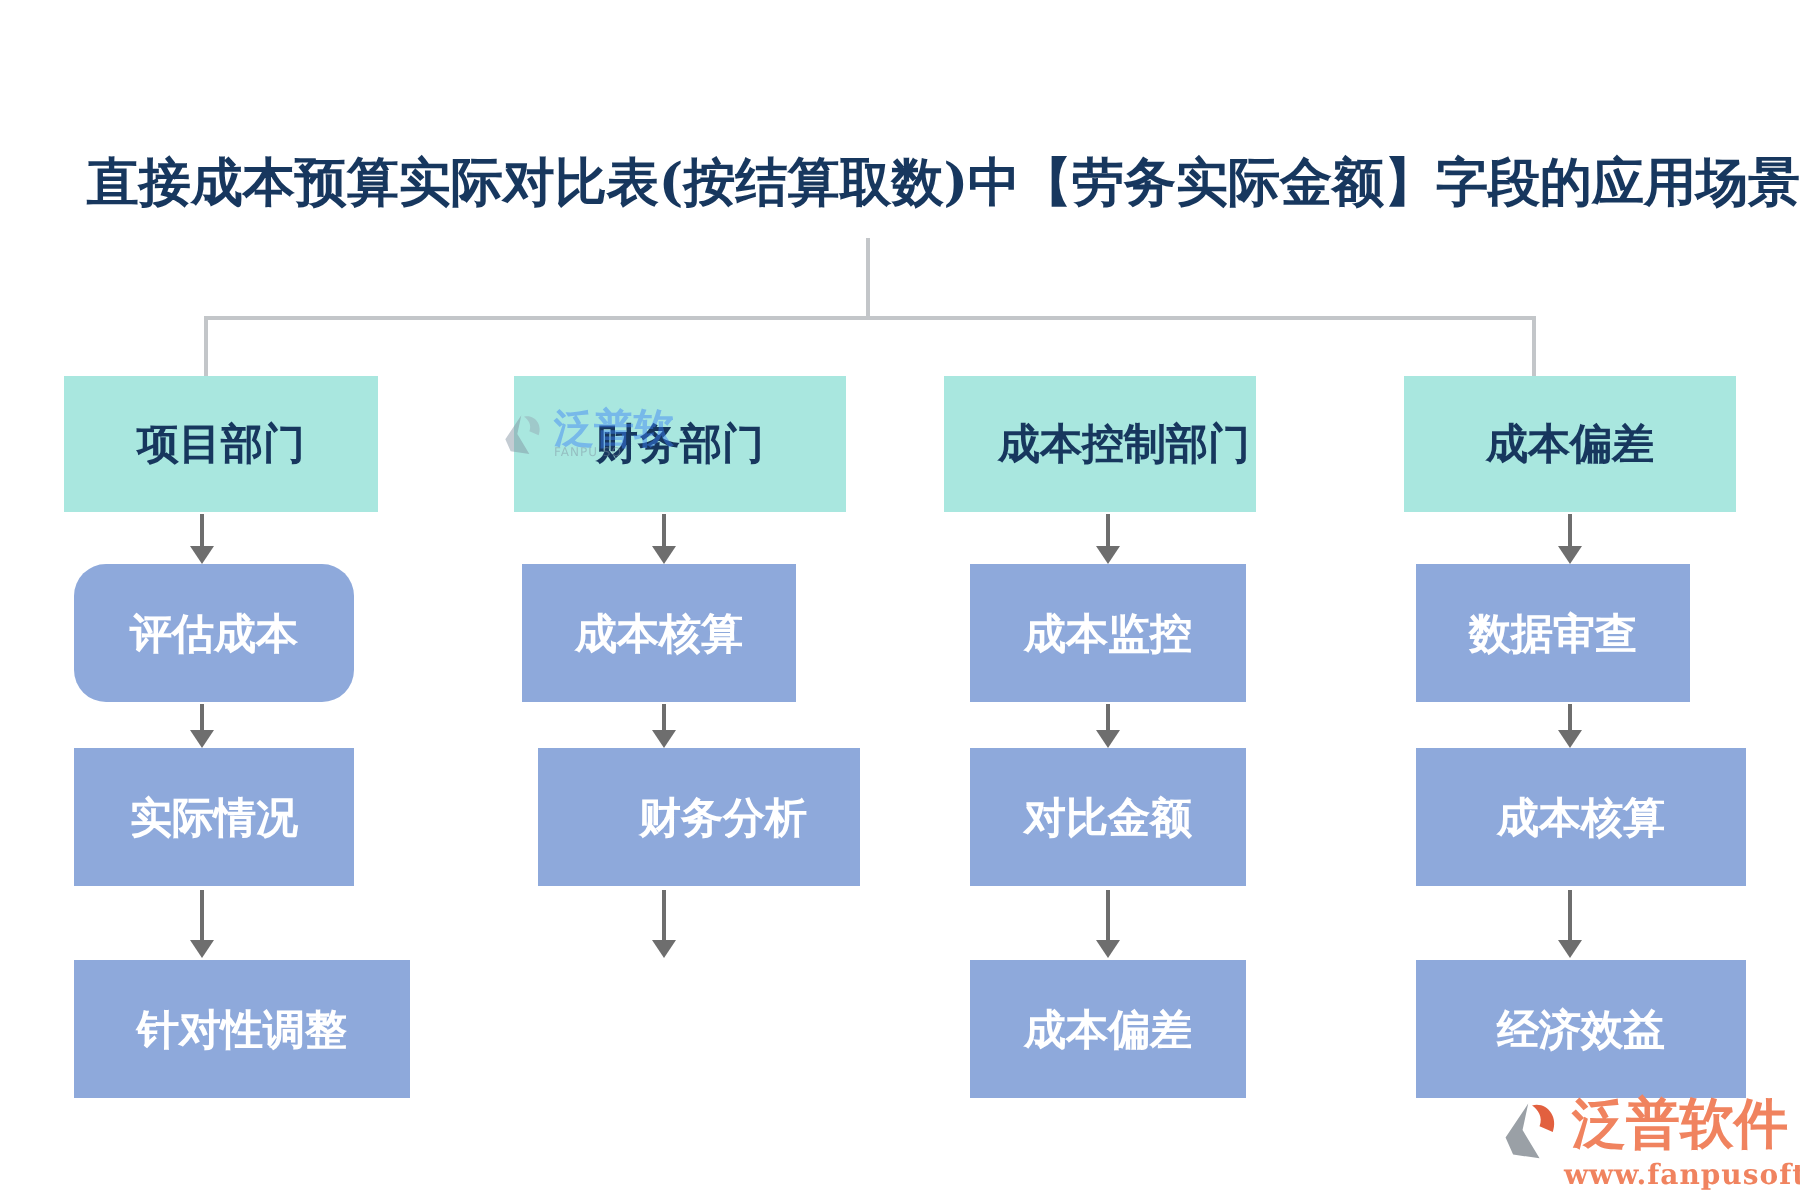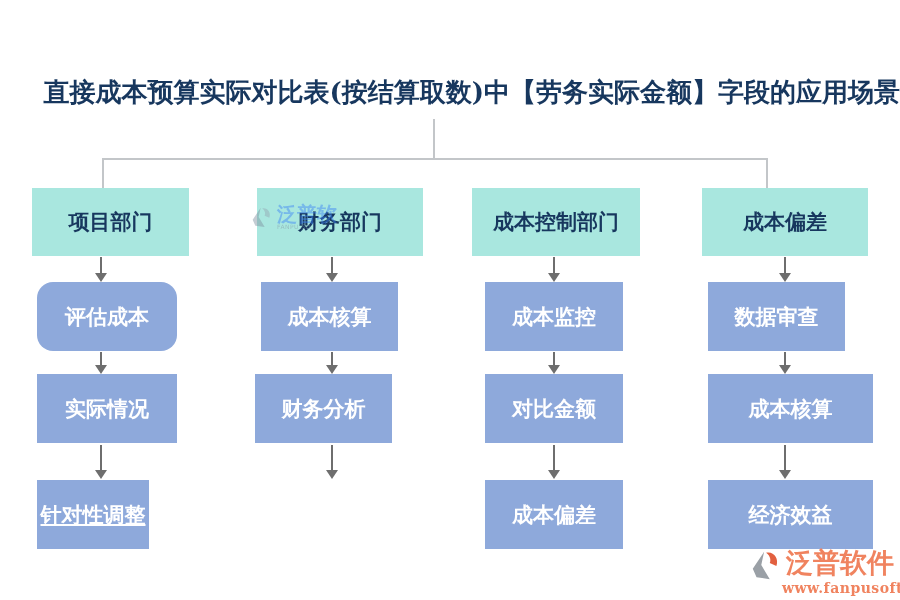--- a/index.html
+++ b/index.html
@@ -72,39 +72,39 @@
   <div class="step-box" style="left:37px;top:282px;width:140px;border-radius:16px;">评估成本</div>
   <div class="arrow" style="left:94px;top:352px;">
       <div class="shaft" style="height:13px;"></div>
       <div class="head"></div>
     </div>
   <div class="step-box" style="left:37px;top:374px;width:140px;">实际情况</div>
   <div class="arrow" style="left:94px;top:445px;">
       <div class="shaft" style="height:25px;"></div>
       <div class="head"></div>
     </div>
-  <div class="step-box" style="left:37px;top:480px;width:112px;text-decoration:underline;">针对性调整</div>
+  <div class="step-box" style="left:37px;top:480px;width:168px;">针对性调整</div>
 
   <div class="dept-box" style="left:257px;top:188px;width:166px;">财务部门</div>
   <div class="arrow" style="left:325px;top:257px;">
       <div class="shaft" style="height:16px;"></div>
       <div class="head"></div>
     </div>
   <div class="step-box" style="left:261px;top:282px;width:137px;">成本核算</div>
   <div class="arrow" style="left:325px;top:352px;">
       <div class="shaft" style="height:13px;"></div>
       <div class="head"></div>
     </div>
-  <div class="step-box" style="left:255px;top:374px;width:137px;">财务分析</div>
+  <div class="step-box" style="left:269px;top:374px;width:137px;padding-left:24px;">财务分析</div>
   <div class="arrow" style="left:325px;top:445px;">
       <div class="shaft" style="height:25px;"></div>
       <div class="head"></div>
     </div>
 
-  <div class="dept-box" style="left:472px;top:188px;width:168px;">成本控制部门</div>
+  <div class="dept-box" style="left:472px;top:188px;width:132px;padding-left:24px;">成本控制部门</div>
   <div class="arrow" style="left:547px;top:257px;">
       <div class="shaft" style="height:16px;"></div>
       <div class="head"></div>
     </div>
   <div class="step-box" style="left:485px;top:282px;width:138px;">成本监控</div>
   <div class="arrow" style="left:547px;top:352px;">
       <div class="shaft" style="height:13px;"></div>
       <div class="head"></div>
     </div>
   <div class="step-box" style="left:485px;top:374px;width:138px;">对比金额</div>

